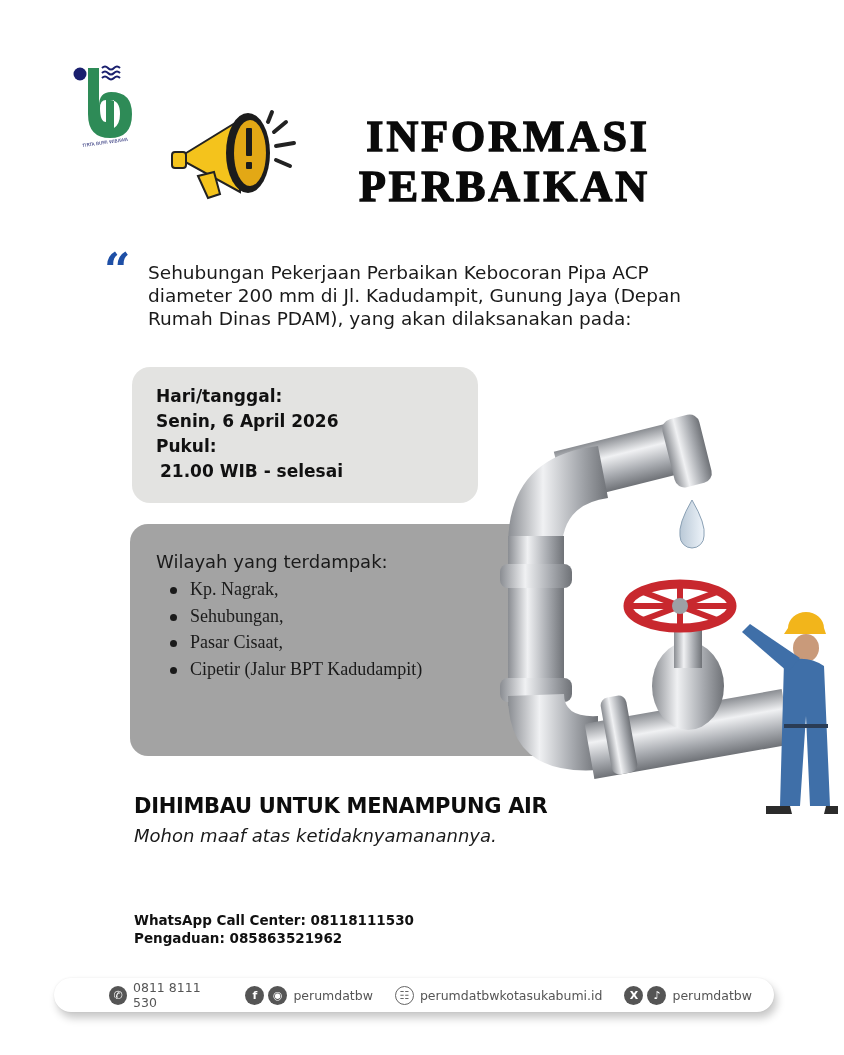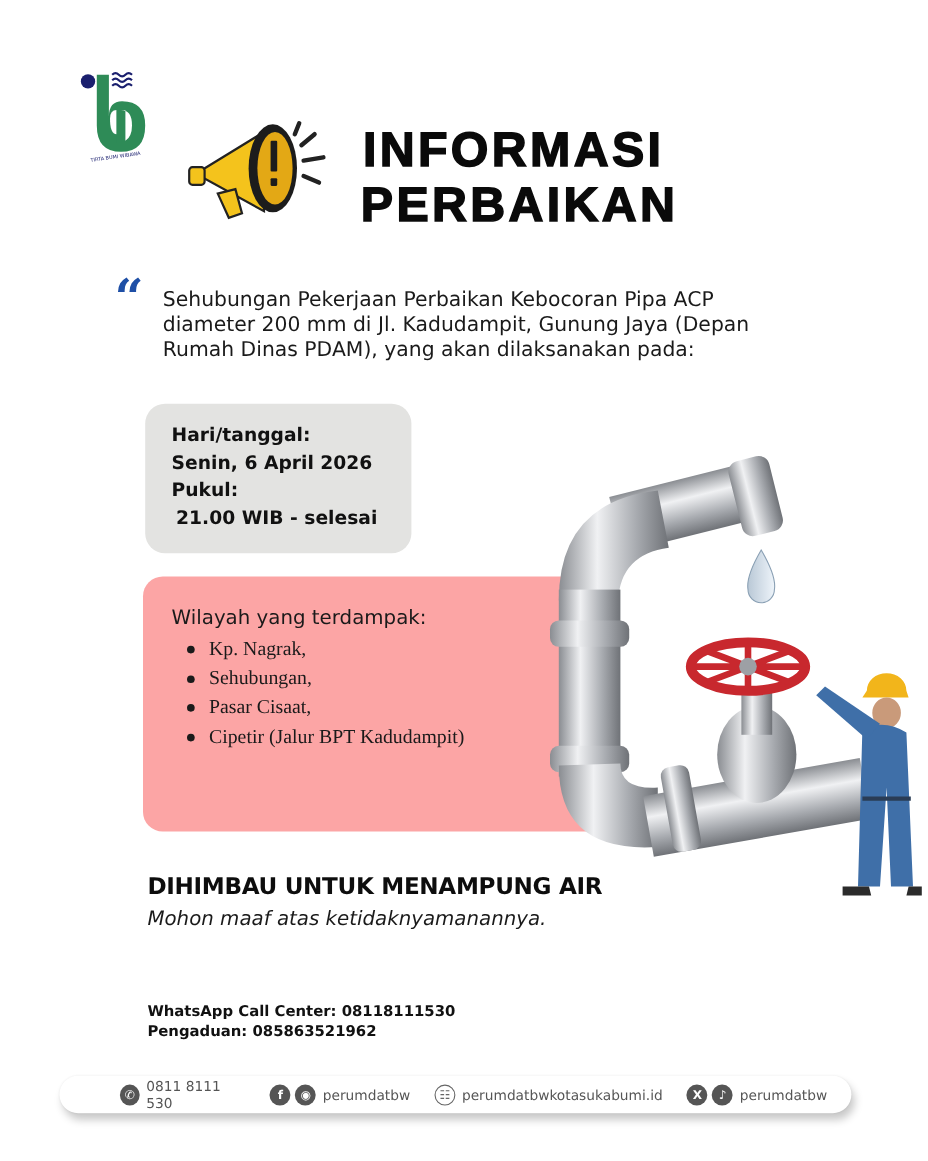--- a/index.html
+++ b/index.html
@@ -3,31 +3,31 @@
   <meta charset="utf-8">
   <style>
     * { box-sizing: border-box; margin: 0; padding: 0; }
     html, body { width: 844px; height: 1055px; background: #ffffff; overflow: hidden; }
     body { position: relative; font-family: "Liberation Sans", sans-serif; color: #111; }
 
     .logo { position: absolute; left: 70px; top: 64px; width: 70px; height: 84px; }
     .megaphone { position: absolute; left: 170px; top: 108px; width: 130px; height: 100px; }
 
     .headline { position: absolute; left: 330px; top: 112px; width: 320px; text-align: left; }
-    .headline .line { display: block; font-family: Liberation Sans, sans-serif; font-weight: 900; font-size: 44px; line-height: 50px; letter-spacing: 3px; color: #0a0a0a; -webkit-text-stroke: 1.4px #0a0a0a; }
+    .headline .line { display: block; font-family: Liberation Serif, serif; font-weight: 900; font-size: 44px; line-height: 50px; letter-spacing: 3px; color: #0a0a0a; text-align: right; -webkit-text-stroke: 1.4px #0a0a0a; }
     .headline .line2 { margin-left: -2px; }
 
     .quote-mark { position: absolute; left: 104px; top: 250px; font-family: "DejaVu Serif", serif; font-weight: bold; font-size: 46px; line-height: 40px; color: #1e4fa6; }
     .intro { position: absolute; left: 148px; top: 261px; width: 570px; font-family: "DejaVu Sans", sans-serif; font-size: 18.5px; line-height: 23px; color: #1a1a1a; }
 
-    .schedule-box { position: absolute; left: 132px; top: 367px; width: 242px; height: 136px; background: #e3e3e1; border-radius: 18px; padding: 17px 0 0 24px; }
+    .schedule-box { position: absolute; left: 132px; top: 367px; width: 346px; height: 136px; background: #e3e3e1; border-radius: 18px; padding: 17px 0 0 24px; }
     .schedule-box .row { display: block; font-family: "DejaVu Sans", sans-serif; font-weight: bold; font-size: 17px; line-height: 25px; color: #111; }
     .schedule-box .time { padding-left: 4px; }
 
-    .area-box { position: absolute; left: 130px; top: 524px; width: 430px; height: 232px; background: #fca5a5; border-radius: 18px; padding: 24px 0 0 26px; }
+    .area-box { position: absolute; left: 130px; top: 524px; width: 430px; height: 232px; background: #a3a3a3; border-radius: 18px; padding: 24px 0 0 26px; }
     .area-title { font-family: "DejaVu Sans", sans-serif; font-size: 18px; line-height: 27px; color: #1a1a1a; }
     .area-list { list-style: none; margin-top: 1px; }
     .area-list li { position: relative; padding-left: 34px; font-family: Liberation Serif, serif; font-size: 18px; line-height: 26.6px; color: #1a1a1a; }
     .area-list li .bullet { position: absolute; left: 14px; top: 11px; width: 7px; height: 7px; background: #1a1a1a; border-radius: 50%; }
 
     .illustration { position: absolute; left: 488px; top: 396px; width: 350px; height: 470px; }
 
     .appeal { position: absolute; left: 134px; top: 793px; font-family: "DejaVu Sans", sans-serif; font-weight: bold; font-size: 21px; line-height: 26px; color: #0d0d0d; letter-spacing: -0.3px; }
     .apology { position: absolute; left: 134px; top: 824px; font-family: "DejaVu Sans", sans-serif; font-style: italic; font-size: 18px; line-height: 24px; color: #1a1a1a; }
 

